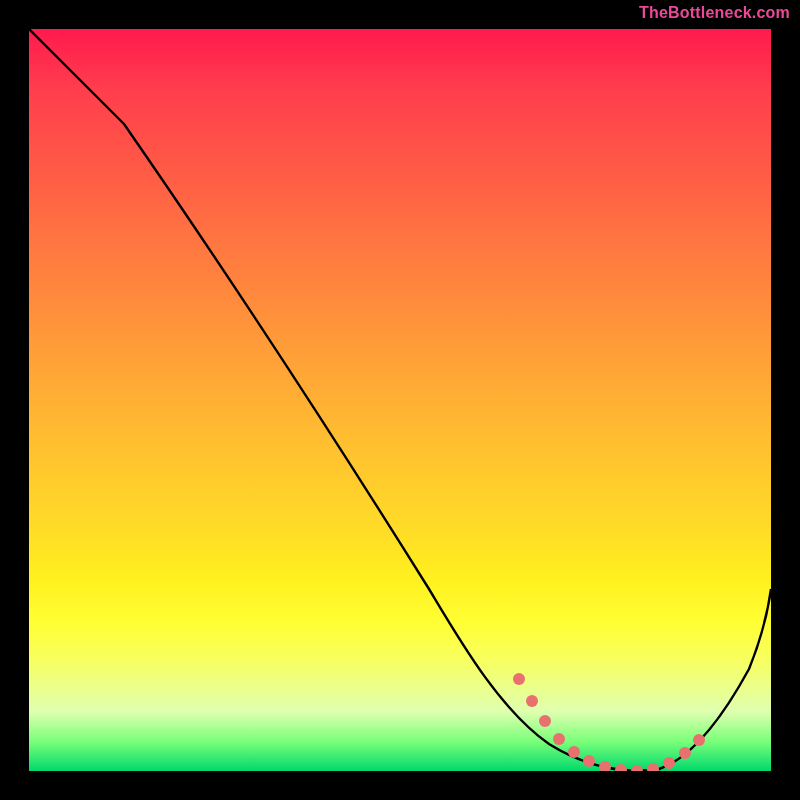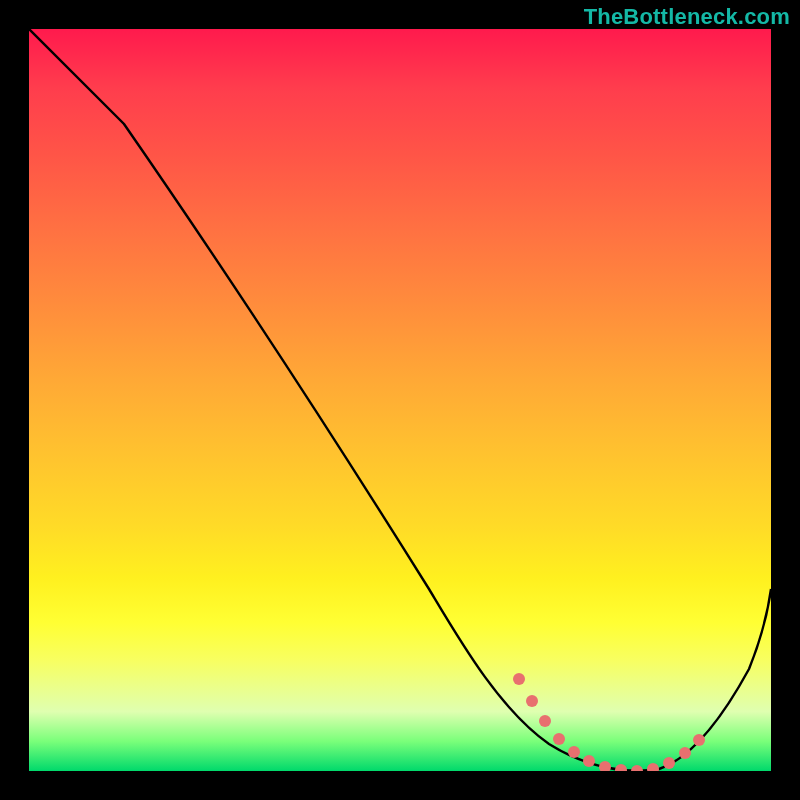--- a/index.html
+++ b/index.html
@@ -32,22 +32,22 @@
       #f8ff60 85%,
       #dfffb0 92%,
       #7aff7a 96%,
       #00d96b 100%
     );
   }
   .watermark {
     position: absolute;
     top: 4px;
     right: 10px;
-    color: #14b8a6;
-    font-size: 22px;
+    color: #ec4899;
+    font-size: 16px;
     font-weight: 600;
     letter-spacing: 0.2px;
     pointer-events: none;
   }
   svg.curve {
     position: absolute;
     left: 0;
     top: 0;
     width: 742px;
     height: 742px;

